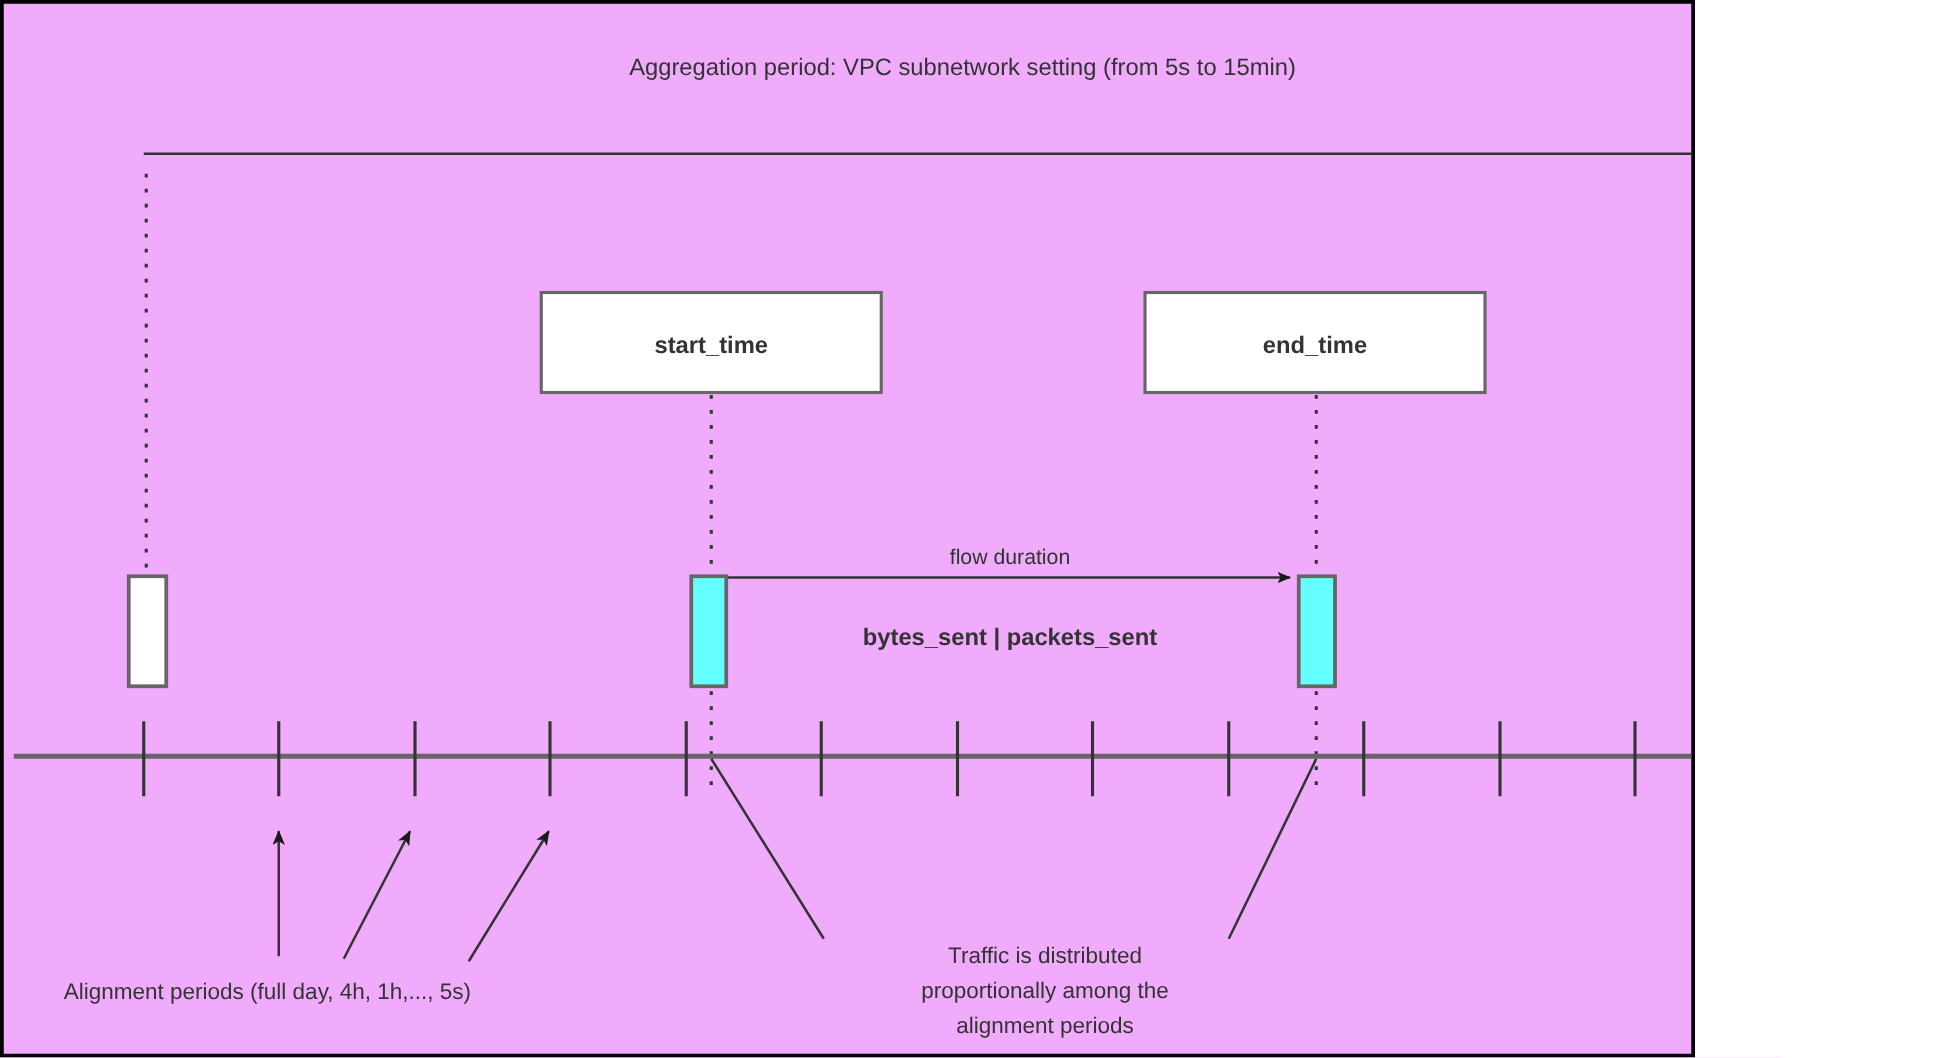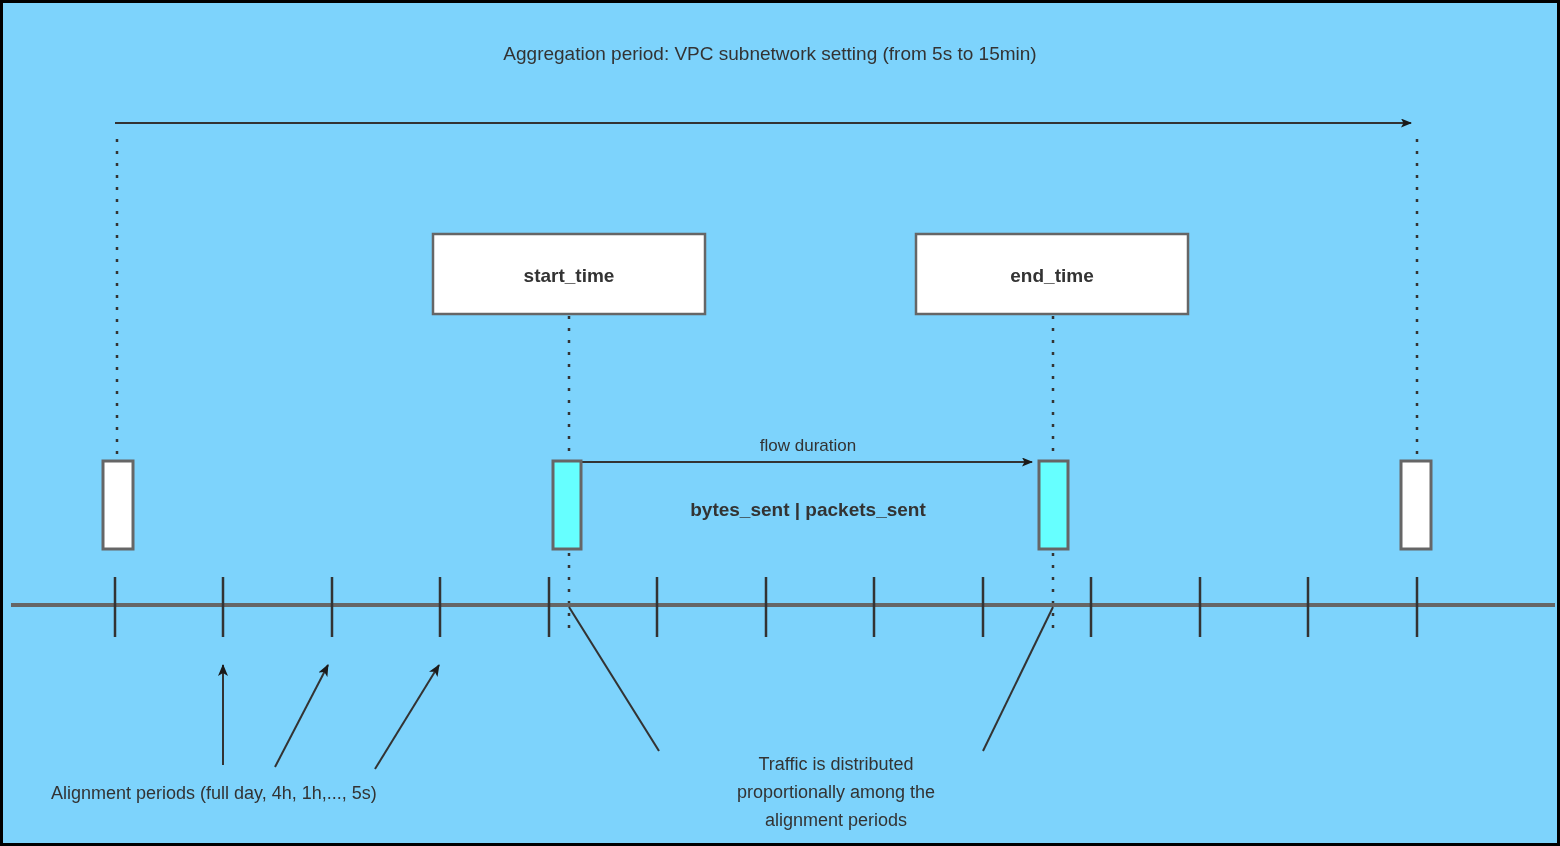--- a/index.html
+++ b/index.html
@@ -5,23 +5,23 @@
   html, body {
     margin: 0;
     padding: 0;
     background: #ffffff;
   }
   body {
     font-family: "Liberation Sans", sans-serif;
   }
   #page {
     position: relative;
-    width: 1560px;
+    width: 1356px;
     height: 846px;
-    background: #7dd3fc;
+    background: #f0abfc;
     box-sizing: border-box;
     border: 3px solid #000000;
     overflow: hidden;
   }
   #diagram-svg {
     position: absolute;
     left: 0;
     top: 0;
     width: 1560px;
     height: 846px;

